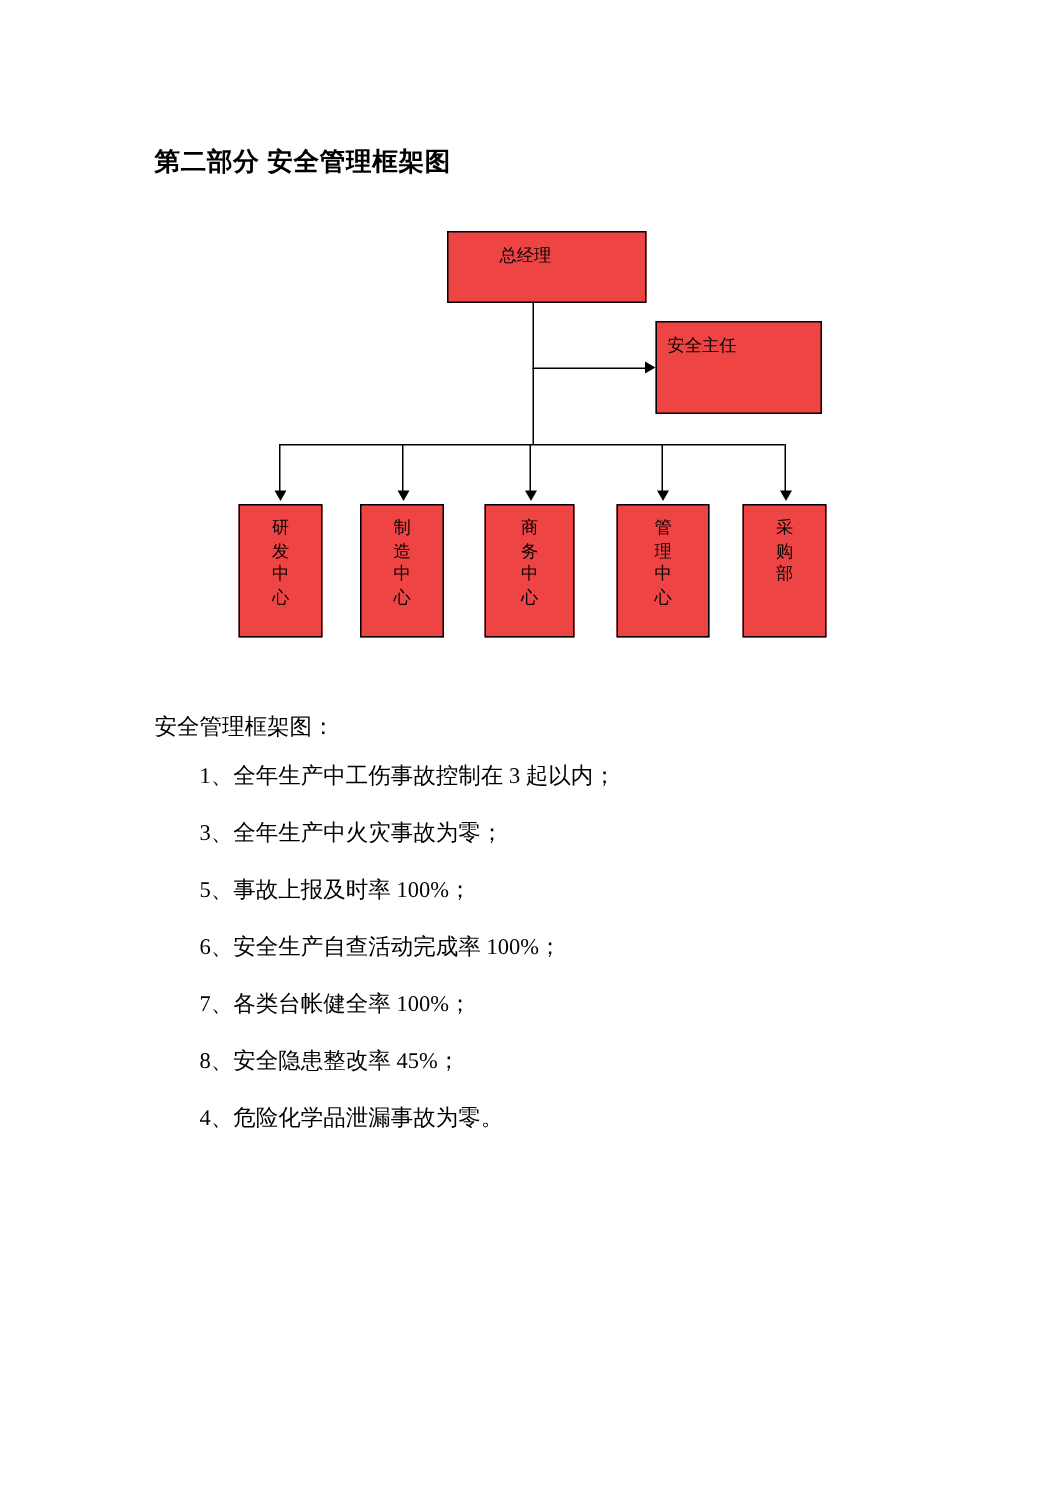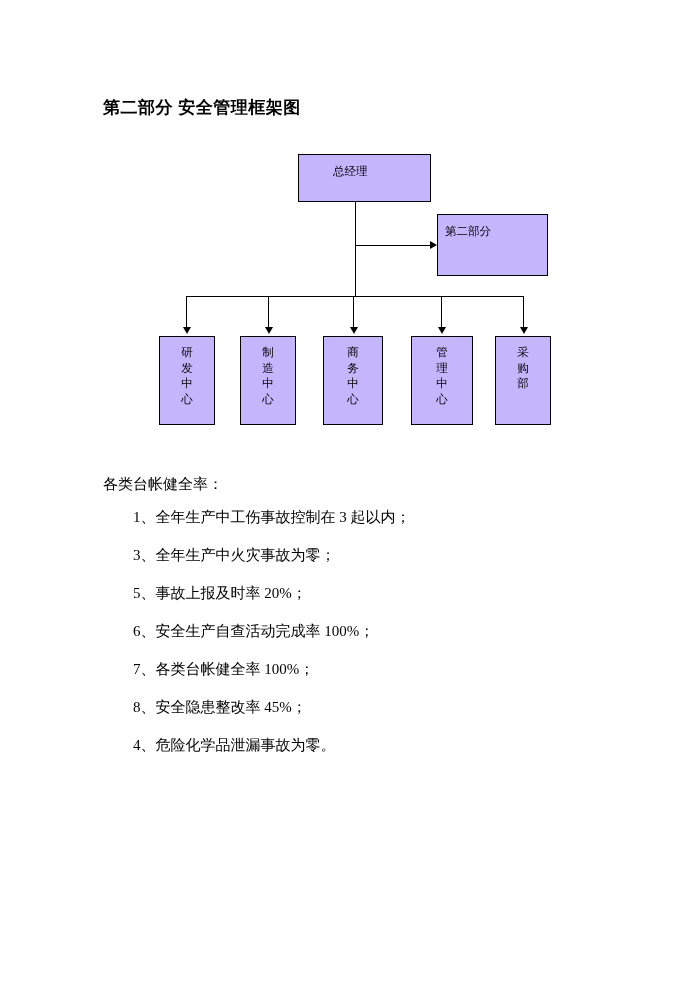--- a/index.html
+++ b/index.html
@@ -38,21 +38,21 @@
     position: absolute;
     left: 0;
     top: 120px;
     width: 700px;
     height: 300px;
   }
   .node {
     position: absolute;
     border: 1px solid #000000;
     box-sizing: border-box;
-    background: #c4b5fd;
+    background: #ef4444;
     font-size: 11.5px;
     font-family: "Liberation Sans", "DejaVu Sans", sans-serif;
     line-height: 1.25;
   }
   .node-top {
     left: 298px;
     top: 14px;
     width: 133px;
     height: 48px;
     padding-top: 9px;
@@ -130,21 +130,21 @@
 
   <div class="title">第二部分  安全管理框架图</div>
 
   <div class="chart">
 
     <div class="node node-top">
       <span>总经理</span>
     </div>
 
     <div class="node node-officer">
-      <span>第二部分</span>
+      <span>安全主任</span>
     </div>
 
     <div class="ln vline" style="left:355px; top:62px; height:94px;"></div>
 
     <div class="ln hline" style="left:355px; top:105px; width:77px;"></div>
     <div class="arrow-right" style="left:430px; top:101px;"></div>
 
     <div class="ln hline" style="left:186px; top:156px; width:337px;"></div>
 
     <div class="ln vline" style="left:186px; top:156px; height:32px;"></div>
@@ -192,23 +192,23 @@
 
     <div class="node leaf leaf-5">
       <span>采</span>
       <span>购</span>
       <span>部</span>
     </div>
 
   </div>
 
   <div class="goals">
-    <div class="goals-heading">各类台帐健全率：</div>
+    <div class="goals-heading">安全管理框架图：</div>
     <div class="goal-item">1、全年生产中工伤事故控制在 3 起以内；</div>
     <div class="goal-item">3、全年生产中火灾事故为零；</div>
-    <div class="goal-item">5、事故上报及时率 20%；</div>
+    <div class="goal-item">5、事故上报及时率 100%；</div>
     <div class="goal-item">6、安全生产自查活动完成率 100%；</div>
     <div class="goal-item">7、各类台帐健全率 100%；</div>
     <div class="goal-item">8、安全隐患整改率 45%；</div>
     <div class="goal-item">4、危险化学品泄漏事故为零。</div>
   </div>
 
 </div>
 
 </body></html>

